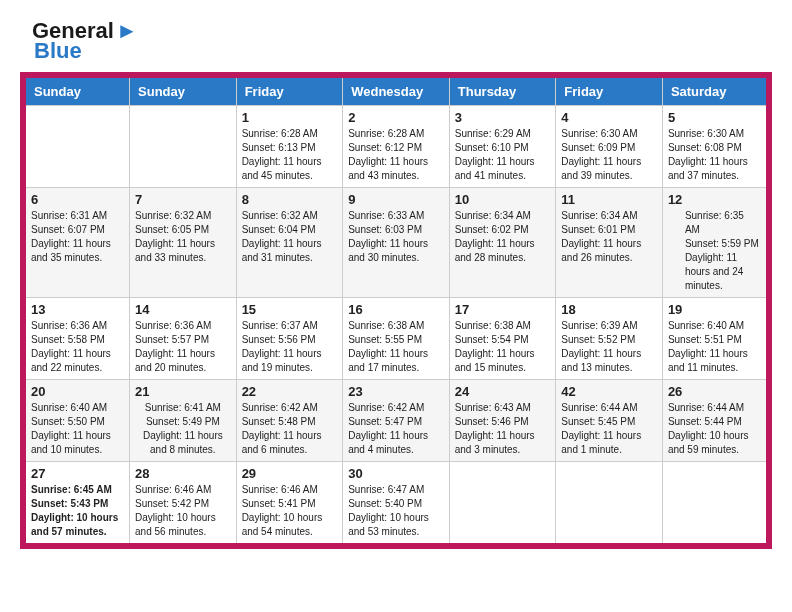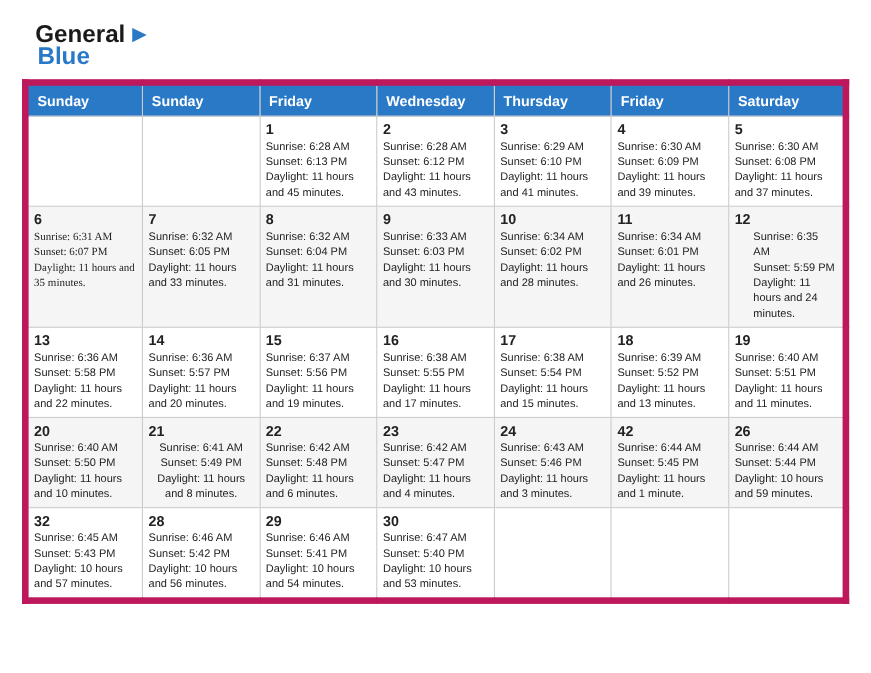--- a/index.html
+++ b/index.html
@@ -140,21 +140,21 @@
         <td>
           <span class="day-num">5</span>
           <div class="day-info" style="white-space: pre-line;">Sunrise: 6:30 AM
 Sunset: 6:08 PM
 Daylight: 11 hours and 37 minutes.</div>
         </td>
       </tr>
       <tr>
         <td>
           <span class="day-num">6</span>
-          <div class="day-info" style="white-space: pre-line; font-family: Liberation Serif, serif;">Sunrise: 6:31 AM
+          <div class="day-info" style="white-space: pre-line;">Sunrise: 6:31 AM
 Sunset: 6:07 PM
 Daylight: 11 hours and 35 minutes.</div>
         </td>
         <td>
           <span class="day-num">7</span>
           <div class="day-info" style="white-space: pre-line;">Sunrise: 6:32 AM
 Sunset: 6:05 PM
 Daylight: 11 hours and 33 minutes.</div>
         </td>
         <td>
@@ -271,22 +271,22 @@
         </td>
         <td>
           <span class="day-num">26</span>
           <div class="day-info" style="white-space: pre-line;">Sunrise: 6:44 AM
 Sunset: 5:44 PM
 Daylight: 10 hours and 59 minutes.</div>
         </td>
       </tr>
       <tr>
         <td>
-          <span class="day-num">32</span>
-          <div class="day-info" style="white-space: pre-line;">Sunrise: 6:45 AM
+          <span class="day-num">27</span>
+          <div class="day-info" style="white-space: pre-line; font-weight: bold;">Sunrise: 6:45 AM
 Sunset: 5:43 PM
 Daylight: 10 hours and 57 minutes.</div>
         </td>
         <td>
           <span class="day-num">28</span>
           <div class="day-info" style="white-space: pre-line;">Sunrise: 6:46 AM
 Sunset: 5:42 PM
 Daylight: 10 hours and 56 minutes.</div>
         </td>
         <td>

